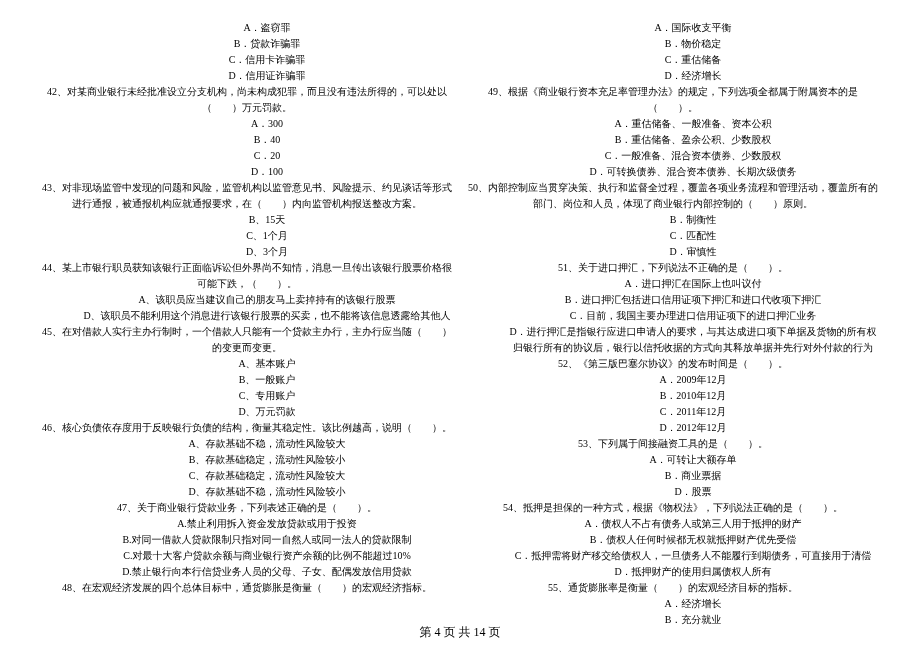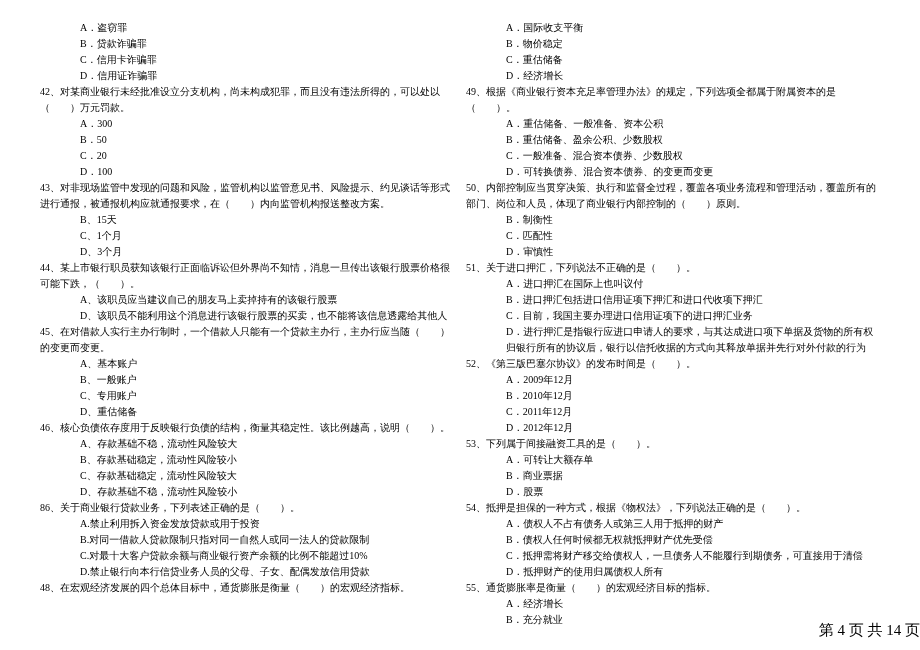--- a/index.html
+++ b/index.html
@@ -15,97 +15,98 @@
       color: #000;
       width: 920px;
       height: 650px;
       padding: 20px 40px 10px 40px;
       position: relative;
     }
     .content {
       display: flex;
       gap: 12px;
       height: 590px;
+      text-align: center;
     }
     .column {
       flex: 1;
       width: 50%;
     }
     .option {
       padding-left: 40px;
     }
     .question-text {
       padding-left: 0px;
     }
     .footer {
       position: absolute;
       bottom: 8px;
       left: 0;
       right: 0;
-      text-align: right;
-      font-size: 15px;
+      text-align: center;
+      font-size: 12px;
     }
   </style>
 </head>
 <body>
 
 <div class="content">
   <div class="column">
     <div class="option">A．盗窃罪</div>
     <div class="option">B．贷款诈骗罪</div>
     <div class="option">C．信用卡诈骗罪</div>
     <div class="option">D．信用证诈骗罪</div>
 
     <div class="question-text">42、对某商业银行未经批准设立分支机构，尚未构成犯罪，而且没有违法所得的，可以处以（　　）万元罚款。</div>
     <div class="option">A．300</div>
-    <div class="option">B．50</div>
+    <div class="option">B．40</div>
     <div class="option">C．20</div>
     <div class="option">D．100</div>
 
     <div class="question-text">43、对非现场监管中发现的问题和风险，监管机构以监管意见书、风险提示、约见谈话等形式进行通报，被通报机构应就通报要求，在（　　）内向监管机构报送整改方案。</div>
     <div class="option">B、15天</div>
     <div class="option">C、1个月</div>
     <div class="option">D、3个月</div>
 
     <div class="question-text">44、某上市银行职员获知该银行正面临诉讼但外界尚不知情，消息一旦传出该银行股票价格很可能下跌，（　　）。</div>
     <div class="option">A、该职员应当建议自己的朋友马上卖掉持有的该银行股票</div>
     <div class="option">D、该职员不能利用这个消息进行该银行股票的买卖，也不能将该信息透露给其他人</div>
 
     <div class="question-text">45、在对借款人实行主办行制时，一个借款人只能有一个贷款主办行，主办行应当随（　　）的变更而变更。</div>
     <div class="option">A、基本账户</div>
     <div class="option">B、一般账户</div>
     <div class="option">C、专用账户</div>
-    <div class="option">D、重估储备</div>
+    <div class="option">D、万元罚款</div>
 
     <div class="question-text">46、核心负债依存度用于反映银行负债的结构，衡量其稳定性。该比例越高，说明（　　）。</div>
     <div class="option">A、存款基础不稳，流动性风险较大</div>
     <div class="option">B、存款基础稳定，流动性风险较小</div>
     <div class="option">C、存款基础稳定，流动性风险较大</div>
     <div class="option">D、存款基础不稳，流动性风险较小</div>
 
-    <div class="question-text">86、关于商业银行贷款业务，下列表述正确的是（　　）。</div>
+    <div class="question-text">47、关于商业银行贷款业务，下列表述正确的是（　　）。</div>
     <div class="option">A.禁止利用拆入资金发放贷款或用于投资</div>
     <div class="option">B.对同一借款人贷款限制只指对同一自然人或同一法人的贷款限制</div>
     <div class="option">C.对最十大客户贷款余额与商业银行资产余额的比例不能超过10%</div>
     <div class="option">D.禁止银行向本行信贷业务人员的父母、子女、配偶发放信用贷款</div>
 
     <div class="question-text">48、在宏观经济发展的四个总体目标中，通货膨胀是衡量（　　）的宏观经济指标。</div>
   </div>
 
   <div class="column">
     <div class="option">A．国际收支平衡</div>
     <div class="option">B．物价稳定</div>
     <div class="option">C．重估储备</div>
     <div class="option">D．经济增长</div>
 
     <div class="question-text">49、根据《商业银行资本充足率管理办法》的规定，下列选项全都属于附属资本的是（　　）。</div>
     <div class="option">A．重估储备、一般准备、资本公积</div>
     <div class="option">B．重估储备、盈余公积、少数股权</div>
     <div class="option">C．一般准备、混合资本债券、少数股权</div>
-    <div class="option">D．可转换债券、混合资本债券、的变更而变更</div>
+    <div class="option">D．可转换债券、混合资本债券、长期次级债务</div>
 
     <div class="question-text">50、内部控制应当贯穿决策、执行和监督全过程，覆盖各项业务流程和管理活动，覆盖所有的部门、岗位和人员，体现了商业银行内部控制的（　　）原则。</div>
     <div class="option">B．制衡性</div>
     <div class="option">C．匹配性</div>
     <div class="option">D．审慎性</div>
 
     <div class="question-text">51、关于进口押汇，下列说法不正确的是（　　）。</div>
     <div class="option">A．进口押汇在国际上也叫议付</div>
     <div class="option">B．进口押汇包括进口信用证项下押汇和进口代收项下押汇</div>
     <div class="option">C．目前，我国主要办理进口信用证项下的进口押汇业务</div>

